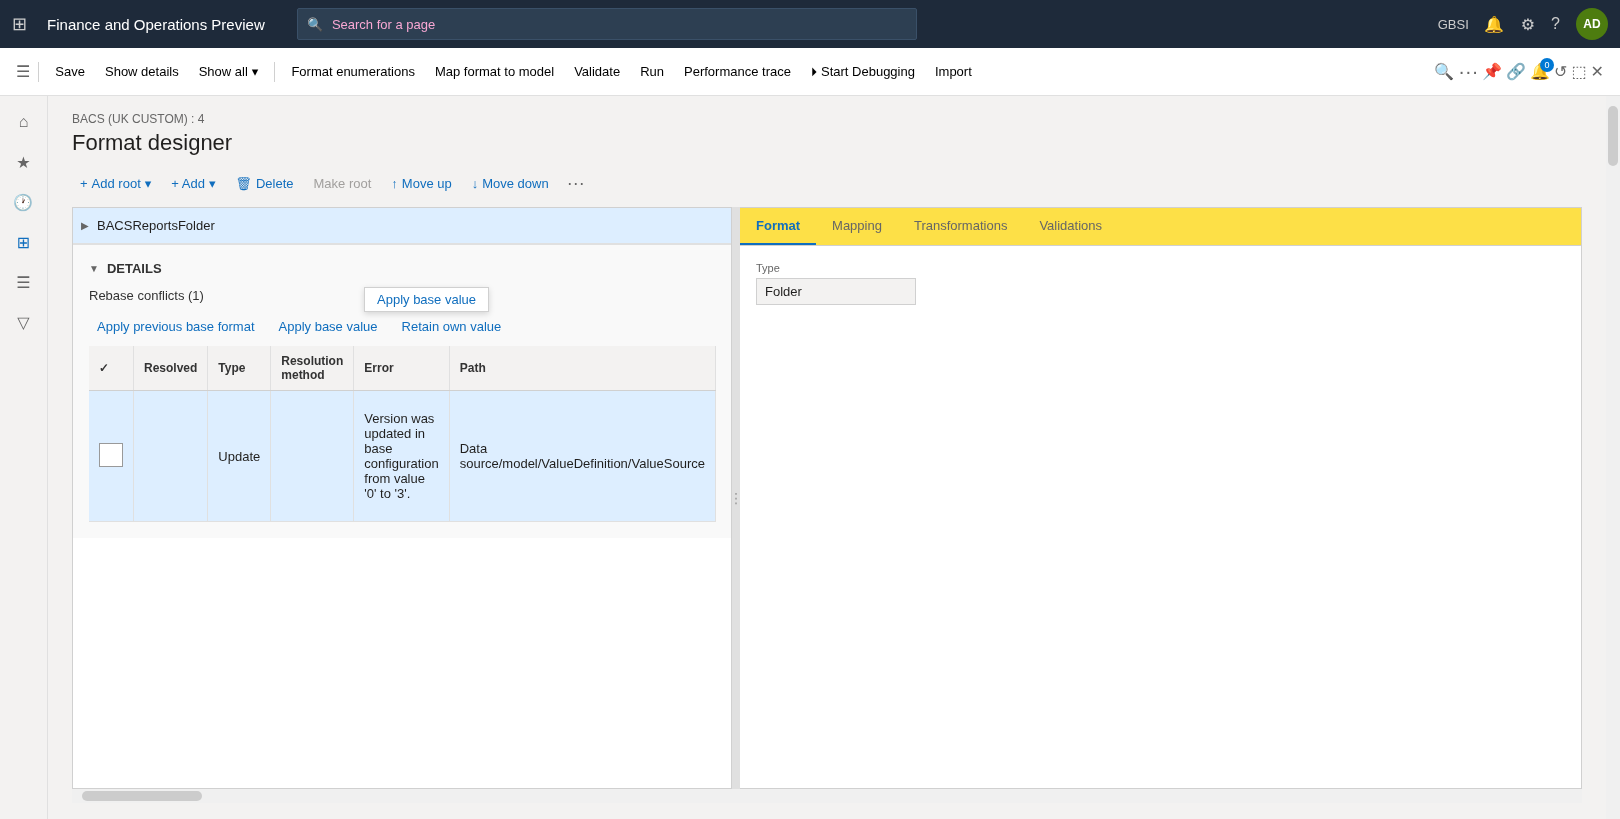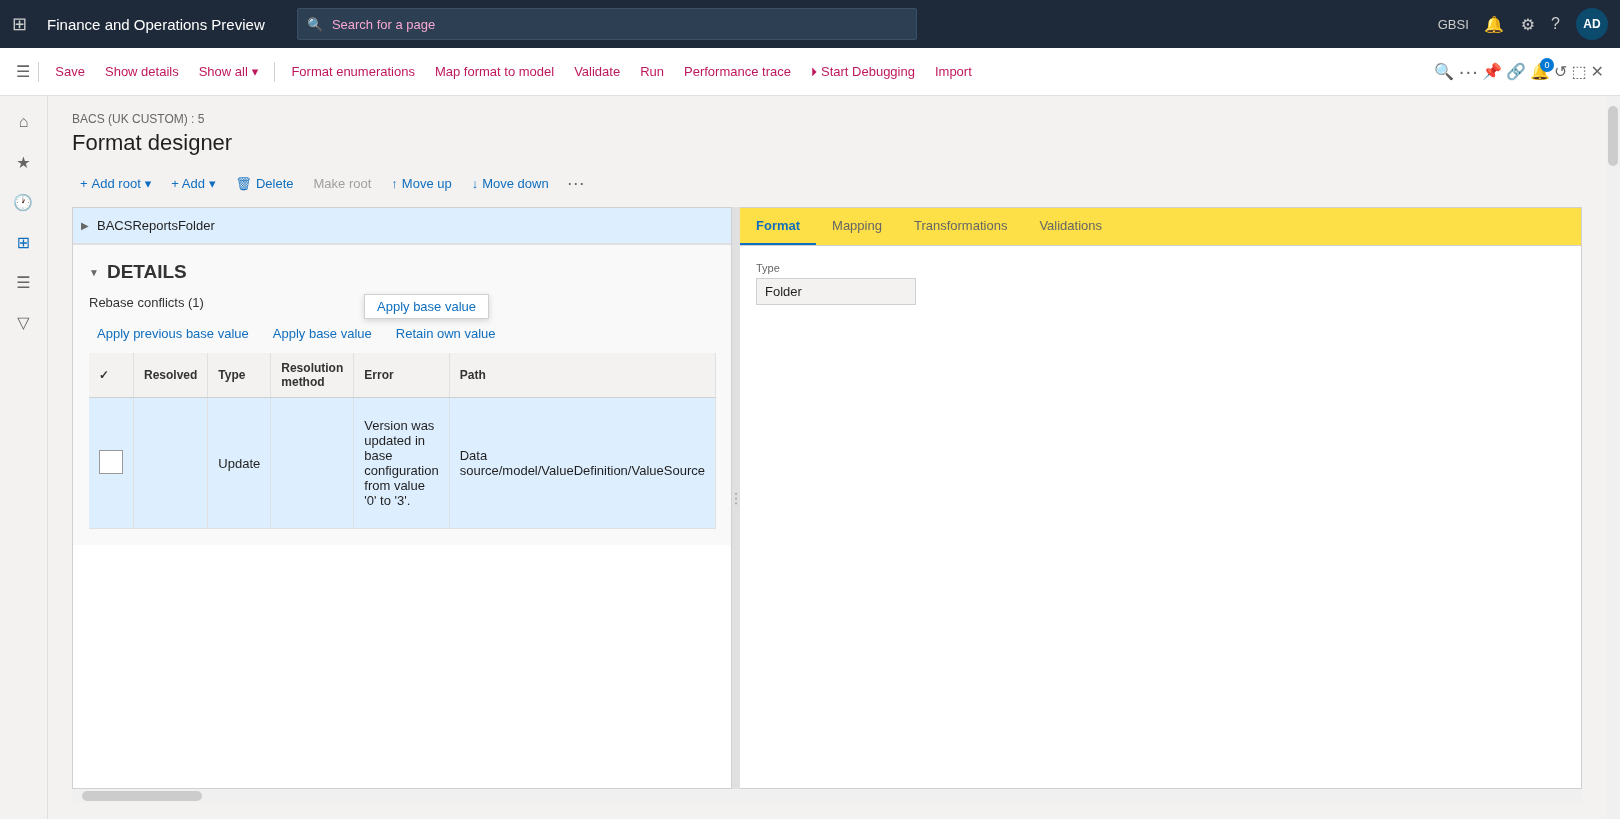--- a/index.html
+++ b/index.html
@@ -33,21 +33,21 @@
     }
     .topbar-right {
       margin-left: auto;
       display: flex;
       align-items: center;
       gap: 16px;
       color: #ccc;
     }
     .topbar-user-initials {
       width: 32px; height: 32px; border-radius: 50%;
-      background: #0c4a6e;
+      background: #4d7c0f;
       display: flex; align-items: center; justify-content: center;
       color: white; font-size: 12px; font-weight: 600;
     }
     .topbar-icon-btn { color: #ccc; font-size: 16px; cursor: pointer; }
 
     
     .toolbar {
       background: #ffffff;
       height: 48px;
       display: flex;
@@ -55,21 +55,21 @@
       padding: 0 16px;
       gap: 4px;
       border-bottom: 1px solid #e0e0e0;
       flex-wrap: nowrap;
       overflow: hidden;
     }
     .toolbar-btn {
       display: flex; align-items: center; gap: 4px;
       padding: 4px 8px;
       border: none; background: none;
-      color: #be185d; font-size: 13px; cursor: pointer;
+      color: #000000; font-size: 13px; cursor: pointer;
       white-space: nowrap;
     }
 
     
     .sidebar {
       width: 48px;
       background: #f3f2f1;
       border-right: 1px solid #e0e0e0;
       display: flex;
       flex-direction: column;
@@ -200,21 +200,21 @@
     .details-header {
       display: flex;
       align-items: center;
       gap: 8px;
       margin-bottom: 12px;
       color: #333;
       font-size: 13px;
       font-weight: 600;
     }
     .details-collapse { font-size: 10px; color: #666; cursor: pointer; }
-    .details-title { font-size: 19px; font-weight: 600; }
+    .details-title { font-size: 13px; font-weight: 600; }
 
     .rebase-conflicts { color: #333; font-size: 13px; margin-bottom: 12px; }
 
     
     .action-row {
       display: flex;
       align-items: center;
       gap: 8px;
       margin-bottom: 8px;
       position: relative;
@@ -371,21 +371,21 @@
   <div class="sidebar">
     <div class="sidebar-icon">⌂</div>
     <div class="sidebar-icon">★</div>
     <div class="sidebar-icon">🕐</div>
     <div class="sidebar-icon active">⊞</div>
     <div class="sidebar-icon">☰</div>
     <div class="sidebar-icon">▽</div>
   </div>
 
   <div class="content-area">
-    <div class="breadcrumb">BACS (UK CUSTOM) : 5</div>
+    <div class="breadcrumb">BACS (UK CUSTOM) : 4</div>
     <div class="page-title">Format designer</div>
 
     <div class="inner-toolbar">
       <button class="inner-btn">
         <span>+</span>
         <span>Add root</span>
         <span>▾</span>
       </button>
       <button class="inner-btn">
         <span>+ Add</span>
@@ -419,21 +419,21 @@
 
         <div style="padding: 16px; background: #f9f9f9; border-top: 1px solid #e0e0e0;">
           <div class="details-header">
             <span class="details-collapse">▼</span>
             <span class="details-title">DETAILS</span>
           </div>
           <div class="rebase-conflicts">Rebase conflicts (1)</div>
 
           <div class="action-row">
             <div class="apply-base-tooltip">Apply base value</div>
-            <button class="apply-btn">Apply previous base value</button>
+            <button class="apply-btn">Apply previous base format</button>
             <button class="apply-btn">Apply base value</button>
             <button class="apply-btn">Retain own value</button>
           </div>
 
           <table class="conflict-table">
             <thead>
               <tr>
                 <th class="col-check">
                   <span>✓</span>
                 </th>

